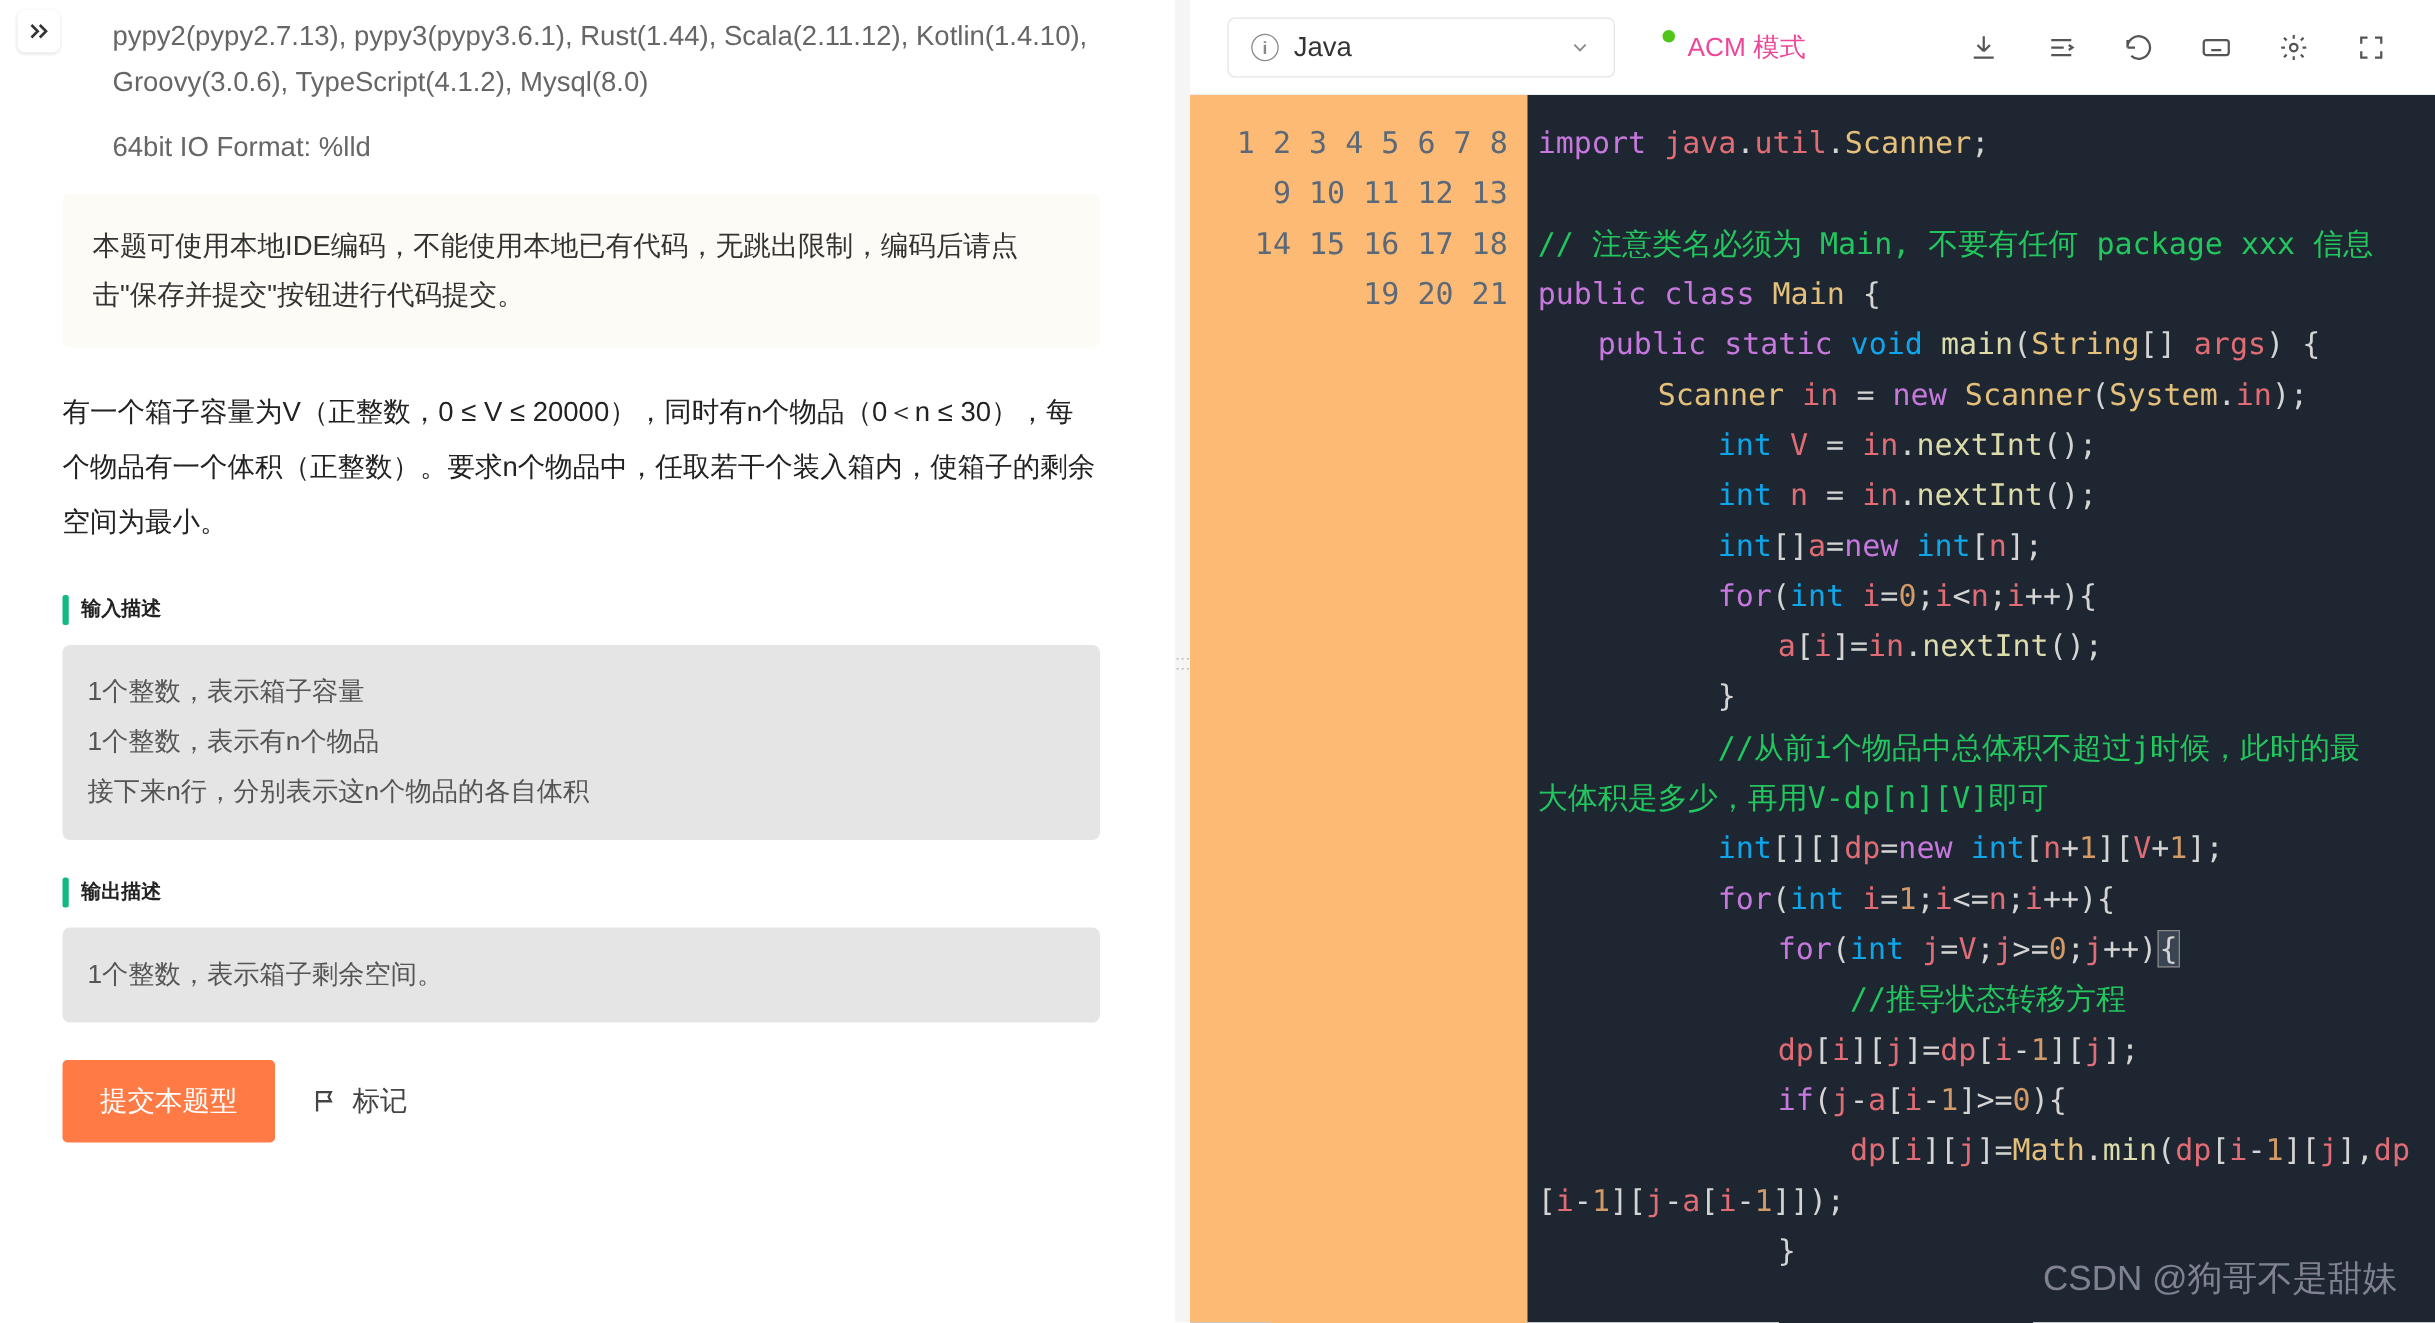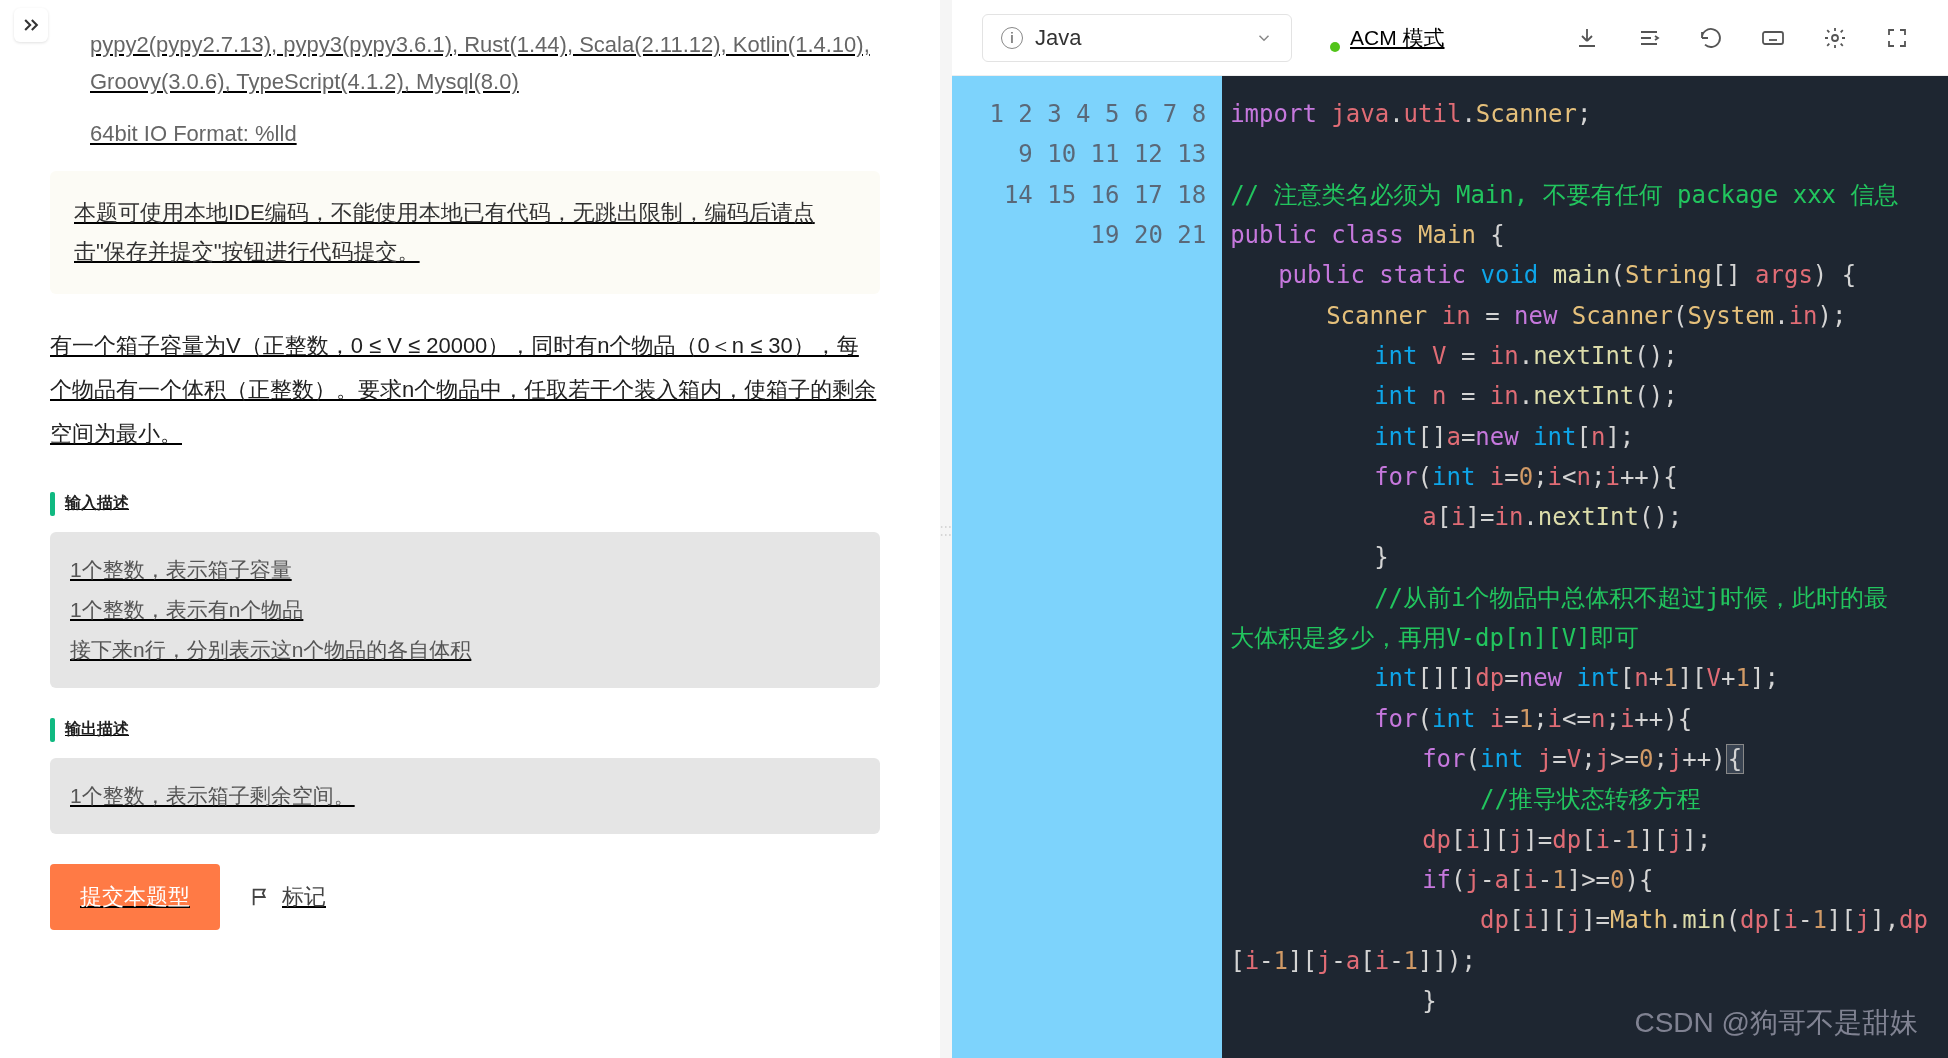--- a/index.html
+++ b/index.html
@@ -1,20 +1,20 @@
 <!DOCTYPE html>
 <html><head>
 <meta charset="utf-8">
 <style>
 * { margin: 0; padding: 0; box-sizing: border-box; }
 body {
   font-family: -apple-system, BlinkMacSystemFont, "Segoe UI", "PingFang SC", "Microsoft YaHei", sans-serif;
   width: 1948px; height: 1058px; overflow: hidden; display: flex; background: #fff;
 }
-.left-panel { width: 940px; height: 100%; position: relative; overflow-y: auto; padding: 16px 60px 0 50px; text-decoration: underline; }
+.left-panel { width: 940px; height: 100%; position: relative; overflow-y: auto; padding: 0 60px 0 50px; }
 .left-panel::-webkit-scrollbar { width: 10px; }
 .left-panel::-webkit-scrollbar-thumb { background: #c0c0c0; border-radius: 5px; }
 .left-panel::-webkit-scrollbar-track { background: #f0f0f0; }
 .collapse-btn {
   position: absolute; top: 8px; left: 14px; width: 34px; height: 34px;
   display: flex; align-items: center; justify-content: center; cursor: pointer;
   background: #fff; border-radius: 6px; box-shadow: 0 1px 3px rgba(0,0,0,0.12);
 }
 .collapse-btn svg { width: 20px; height: 20px; stroke: #333; fill: none; stroke-width: 2.5; }
 .lang-list { color: #666; font-size: 22px; line-height: 1.7; margin-top: 10px; margin-left: 40px; }
@@ -57,35 +57,35 @@
   height: 76px; display: flex; align-items: center; padding: 0 30px;
   border-bottom: 1px solid #eee; gap: 20px;
 }
 .lang-select {
   display: flex; align-items: center; gap: 12px; border: 1px solid #e3e3e3;
   border-radius: 6px; padding: 10px 18px; width: 310px; cursor: pointer;
 }
 .info-icon { width: 22px; height: 22px; border: 1.8px solid #888; border-radius: 50%; display: flex; align-items: center; justify-content: center; color: #888; font-size: 14px; font-weight: 600; }
 .lang-label { flex: 1; font-size: 22px; color: #333; }
 .chev { width: 18px; height: 18px; stroke: #888; fill: none; stroke-width: 2; }
-.mode { display: flex; align-items: flex-end; gap: 10px; color: #000000; font-size: 21px; margin-left: 18px; text-decoration: underline; }
+.mode { display: flex; align-items: flex-start; gap: 10px; color: #ec4899; font-size: 21px; margin-left: 18px; }
 .dot { width: 10px; height: 10px; border-radius: 50%; background: #52c41a; }
 .spacer { flex: 1; }
 .tool-icon {
   width: 42px; height: 42px; display: flex; align-items: center; justify-content: center;
   cursor: pointer; color: #555;
 }
 .tool-icon svg { width: 24px; height: 24px; stroke: currentColor; fill: none; stroke-width: 1.8; }
 
 .editor {
   flex: 1; background: #1e2631; display: flex; font-family: "Consolas","Monaco",monospace;
   font-size: 24px; overflow: auto; position: relative;
 }
 .gutter {
-  background: #7dd3fc; color: #5a6878; text-align: right; padding: 18px 16px 18px 30px;
+  background: #fdba74; color: #5a6878; text-align: right; padding: 18px 16px 18px 30px;
   user-select: none; line-height: 1.68;
 }
 .code { padding: 18px 20px 36px 8px; white-space: pre; color: #d4d4d4; line-height: 1.68; flex: 1; }
 .kw { color: #c678dd; }
 .kw2 { color: #0ea5e9; }
 .cmt { color: #22c55e; }
 .fn { color: #dcdcaa; }
 .cls { color: #e5c07b; }
 .var { color: #e06c75; }
 .num { color: #d19a66; }

